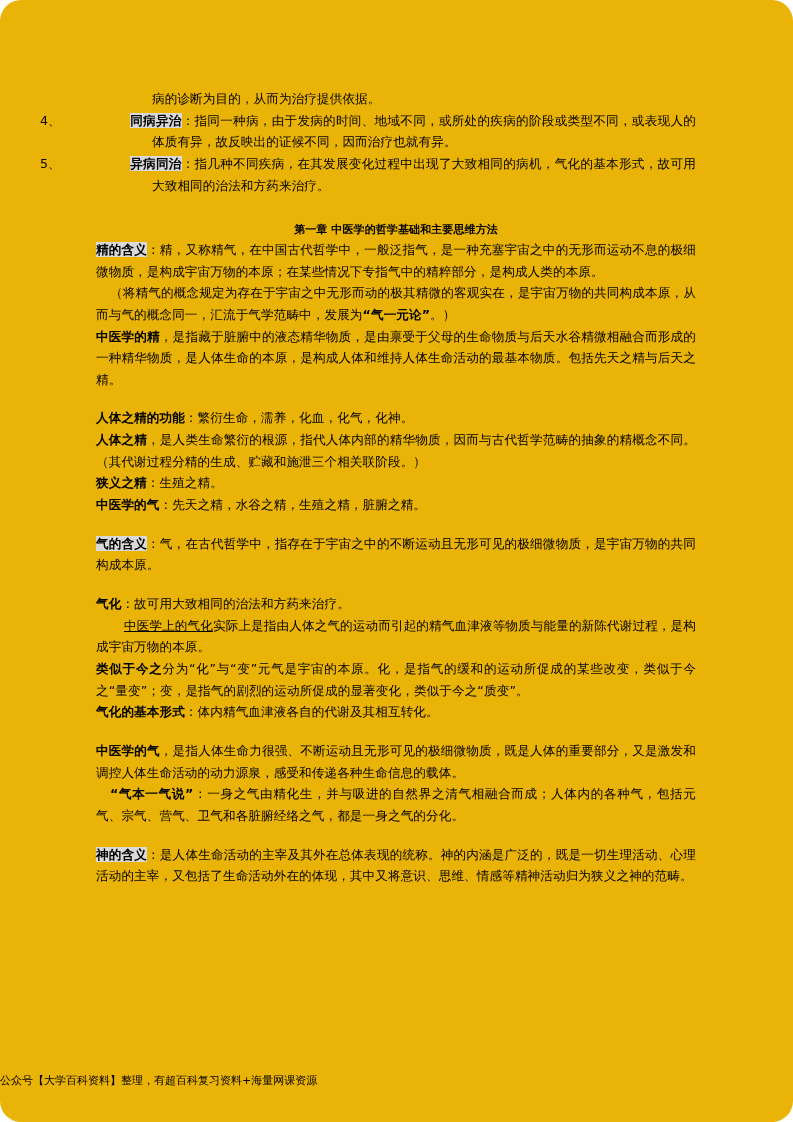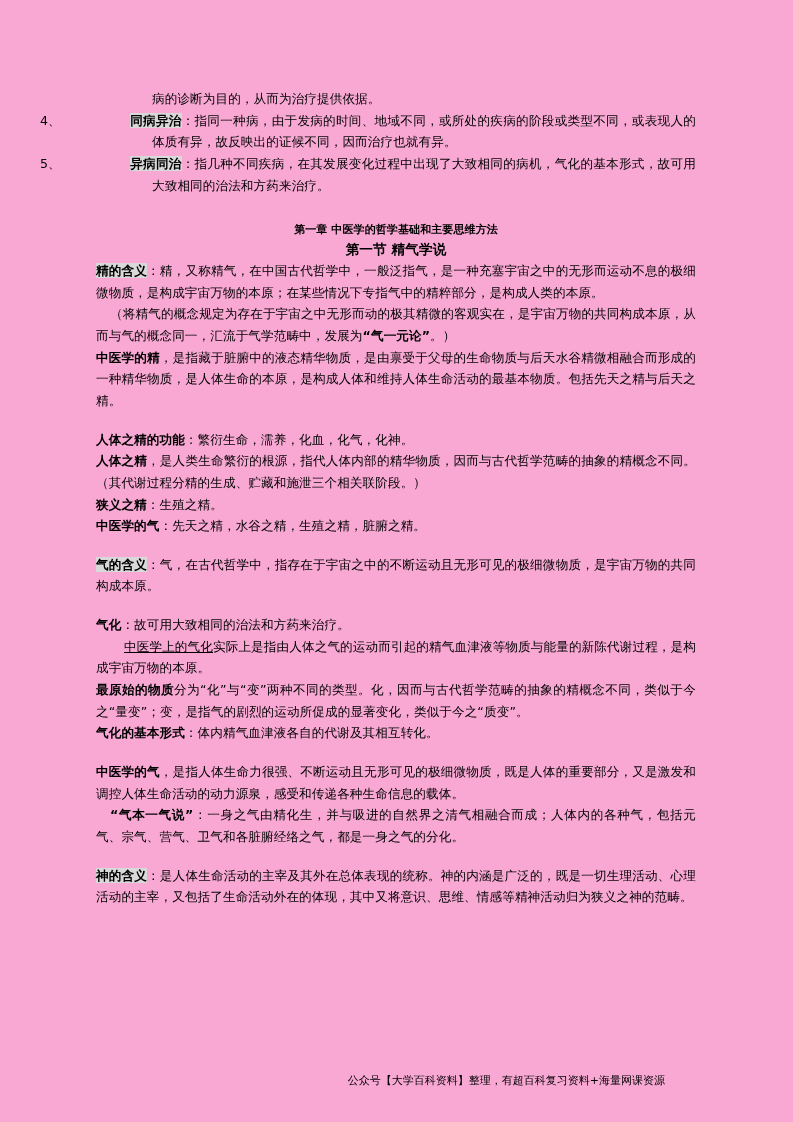--- a/index.html
+++ b/index.html
@@ -9,22 +9,23 @@
   }
   body {
     font-family: "DejaVu Sans", "Liberation Sans", sans-serif;
     color: #000000;
   }
   .page {
     position: relative;
     width: 793px;
     height: 1122px;
     margin: 0 auto;
-    background: #f9a8d4;
+    background: #eab308;
     overflow: hidden;
+    border-radius: 21px;
   }
   .content {
     position: absolute;
     left: 96px;
     top: 88px;
     width: 600px;
   }
   p {
     margin: 0;
     font-size: 12.6px;
@@ -65,41 +66,40 @@
     line-height: 1.55;
     margin: 0;
   }
   .para-ind { text-indent: 14px; }
   .para-ind2 { text-indent: 28px; }
   .footer {
     position: absolute;
     left: 0;
     top: 1073px;
     width: 665px;
-    text-align: right;
+    text-align: left;
     font-size: 11px;
     color: #000;
   }
 </style>
 </head>
 <body>
 
 <div class="page">
   <div class="content">
 
     <p class="hang2"><span>病的诊断为目的，从而为治疗提供依据。</span></p>
 
     <p class="hang"><span class="num">4、</span><span class="hl">同病异治</span><span>：指同一种病，由于发病的时间、地域不同，或所处的疾病的阶段或类型不同，或表现人的体质有异，故反映出的证候不同，因而治疗也就有异。</span></p>
 
     <p class="hang"><span class="num">5、</span><span class="hl">异病同治</span><span>：指几种不同疾病，在其发展变化过程中出现了大致相同的病机，气化的基本形式，故可用大致相同的治法和方药来治疗。</span></p>
 
     <div class="gap-lg"></div>
 
     <p class="chapter">第一章    中医学的哲学基础和主要思维方法</p>
-    <p class="section">第一节  精气学说</p>
 
     <p><span class="hl">精的含义</span><span>：精，又称精气，在中国古代哲学中，一般泛指气，是一种充塞宇宙之中的无形而运动不息的极细微物质，是构成宇宙万物的本原；在某些情况下专指气中的精粹部分，是构成人类的本原。</span></p>
 
     <p class="para-ind"><span>（将精气的概念规定为存在于宇宙之中无形而动的极其精微的客观实在，是宇宙万物的共同构成本原，从而与气的概念同一，汇流于气学范畴中，发展为</span><span class="bold">“气一元论”</span><span>。）</span></p>
 
     <p><span class="bold">中医学的精</span><span>，是指藏于脏腑中的液态精华物质，是由禀受于父母的生命物质与后天水谷精微相融合而形成的一种精华物质，是人体生命的本原，是构成人体和维持人体生命活动的最基本物质。包括先天之精与后天之精。</span></p>
 
     <div class="gap-md"></div>
 
     <p><span class="bold">人体之精的功能</span><span>：繁衍生命，濡养，化血，化气，化神。</span></p>
@@ -114,21 +114,21 @@
 
     <p><span class="hl">气的含义</span><span>：气，在古代哲学中，指存在于宇宙之中的不断运动且无形可见的极细微物质，是宇宙万物的共同构成本原。</span></p>
 
 
     <div class="gap-md"></div>
 
     <p><span class="bold">气化</span><span>：故可用大致相同的治法和方药来治疗。</span></p>
 
     <p class="para-ind2"><span class="under">中医学上的气化</span><span>实际上是指由人体之气的运动而引起的精气血津液等物质与能量的新陈代谢过程，是构成宇宙万物的本原。</span></p>
 
-    <p><span class="bold">最原始的物质</span><span>分为“化”与“变”两种不同的类型。化，因而与古代哲学范畴的抽象的精概念不同，类似于今之“量变”；变，是指气的剧烈的运动所促成的显著变化，类似于今之“质变”。</span></p>
+    <p><span class="bold">类似于今之</span><span>分为“化”与“变”元气是宇宙的本原。化，是指气的缓和的运动所促成的某些改变，类似于今之“量变”；变，是指气的剧烈的运动所促成的显著变化，类似于今之“质变”。</span></p>
 
     <p><span class="bold">气化的基本形式</span><span>：体内精气血津液各自的代谢及其相互转化。</span></p>
 
     <div class="gap-md"></div>
 
     <p><span class="bold">中医学的气</span><span>，是指人体生命力很强、不断运动且无形可见的极细微物质，既是人体的重要部分，又是激发和调控人体生命活动的动力源泉，感受和传递各种生命信息的载体。</span></p>
 
     <p class="para-ind"><span class="bold">“气本一气说”</span><span>：一身之气由精化生，并与吸进的自然界之清气相融合而成；人体内的各种气，包括元气、宗气、营气、卫气和各脏腑经络之气，都是一身之气的分化。</span></p>
 
     <div class="gap-md"></div>

